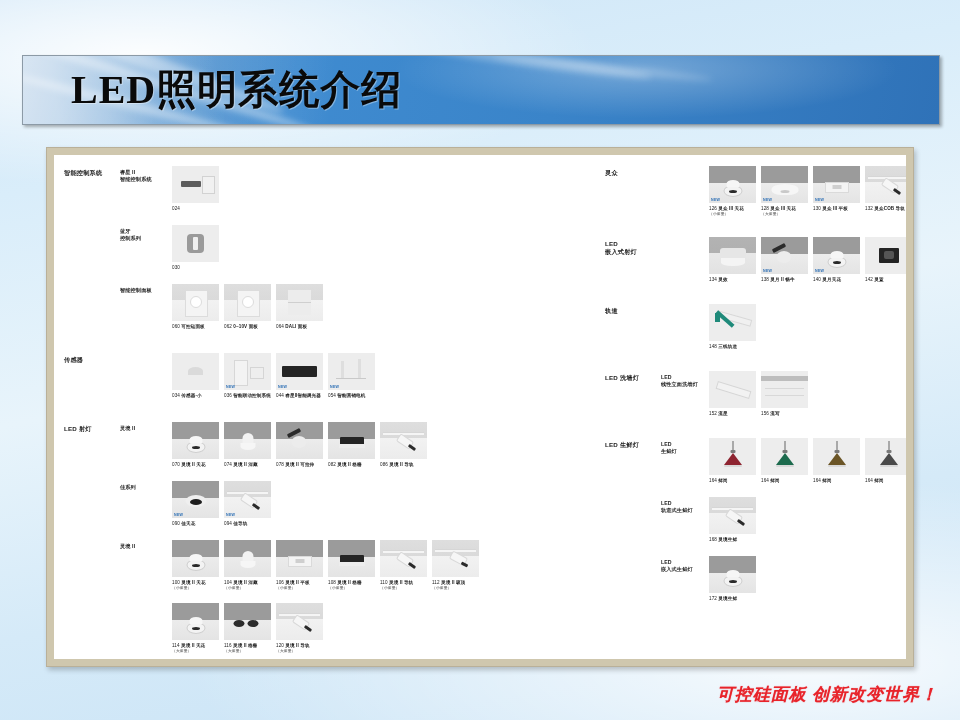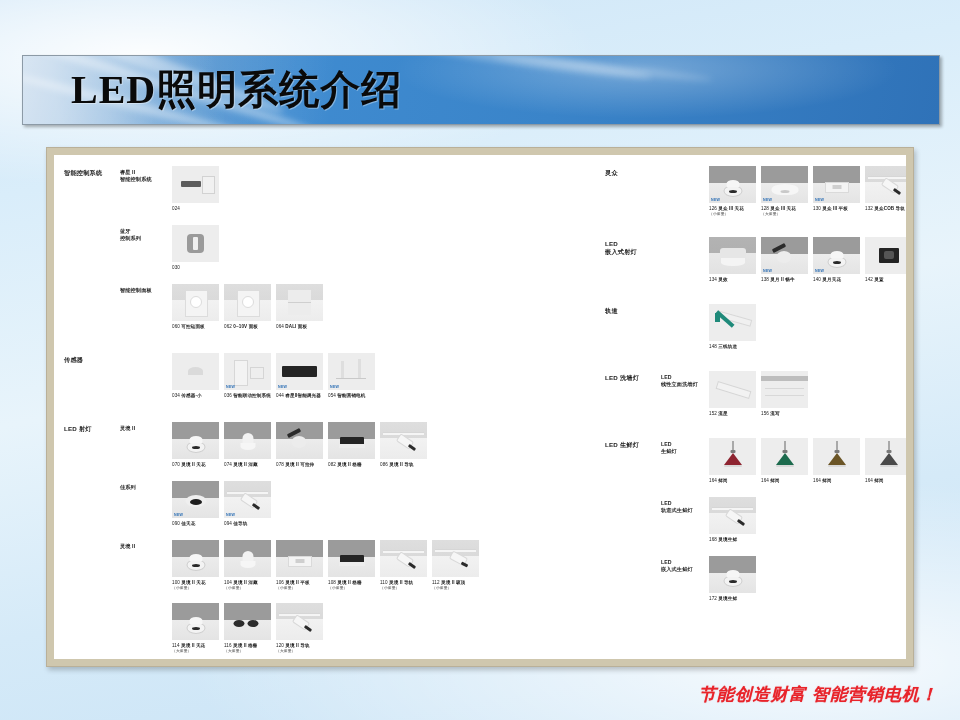--- a/index.html
+++ b/index.html
@@ -502,13 +502,13 @@
               <div class="fx" style="top:14px;left:50%;width:13px;height:7px;background:#f6f6f6;border-radius:50% 50% 0 0"></div>
               <div class="fx" style="top:24px;left:50%;width:8px;height:3px;background:#2a2a2a;border-radius:50%"></div>
             </div>
             <div class="caption"><span>172  </span><b>灵境生鲜</b></div>
           </div>
         </div>
       </div>
   </div>
 </div>
 
-<div class="slogan">节能创造财富 智能营销电机！</div>
+<div class="slogan">可控硅面板 创新改变世界！</div>
 
 </body></html>

